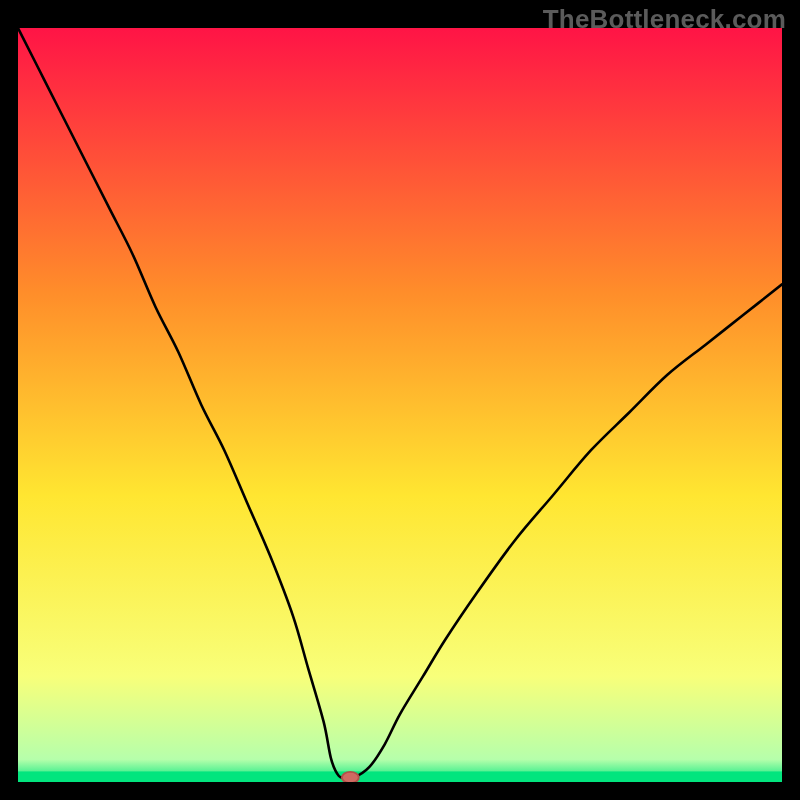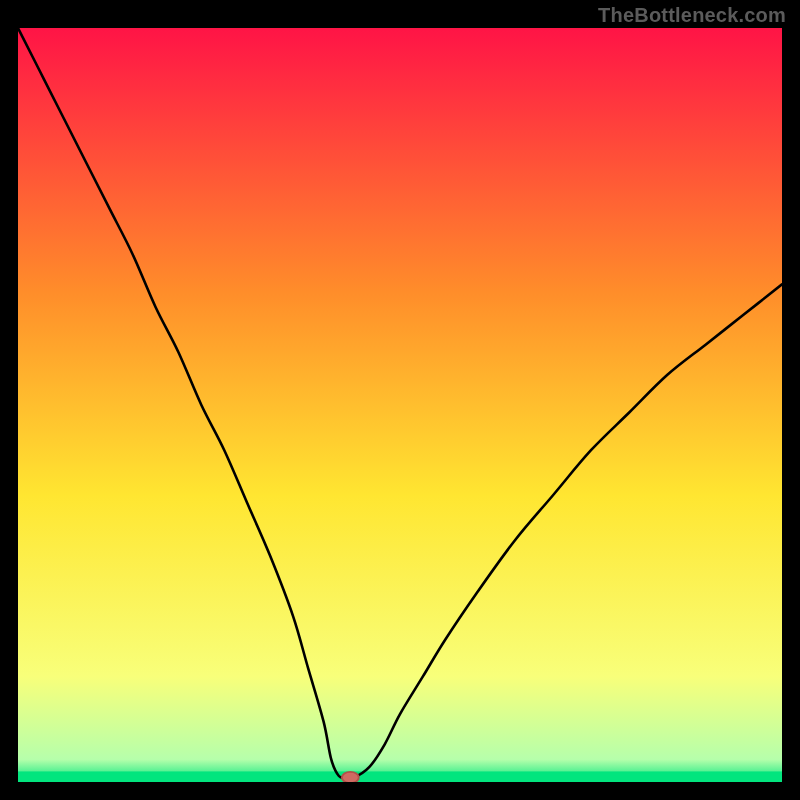--- a/index.html
+++ b/index.html
@@ -15,21 +15,21 @@
     position: relative;
     width: 800px;
     height: 800px;
     background: #000;
   }
   .watermark {
     position: absolute;
     top: 4px;
     right: 14px;
     color: #5b5b5b;
-    font-size: 20px;
+    font-size: 26px;
     font-weight: 600;
     letter-spacing: 0.2px;
     user-select: none;
   }
   .plot {
     position: absolute;
     left: 18px;
     top: 28px;
     width: 764px;
     height: 754px;

